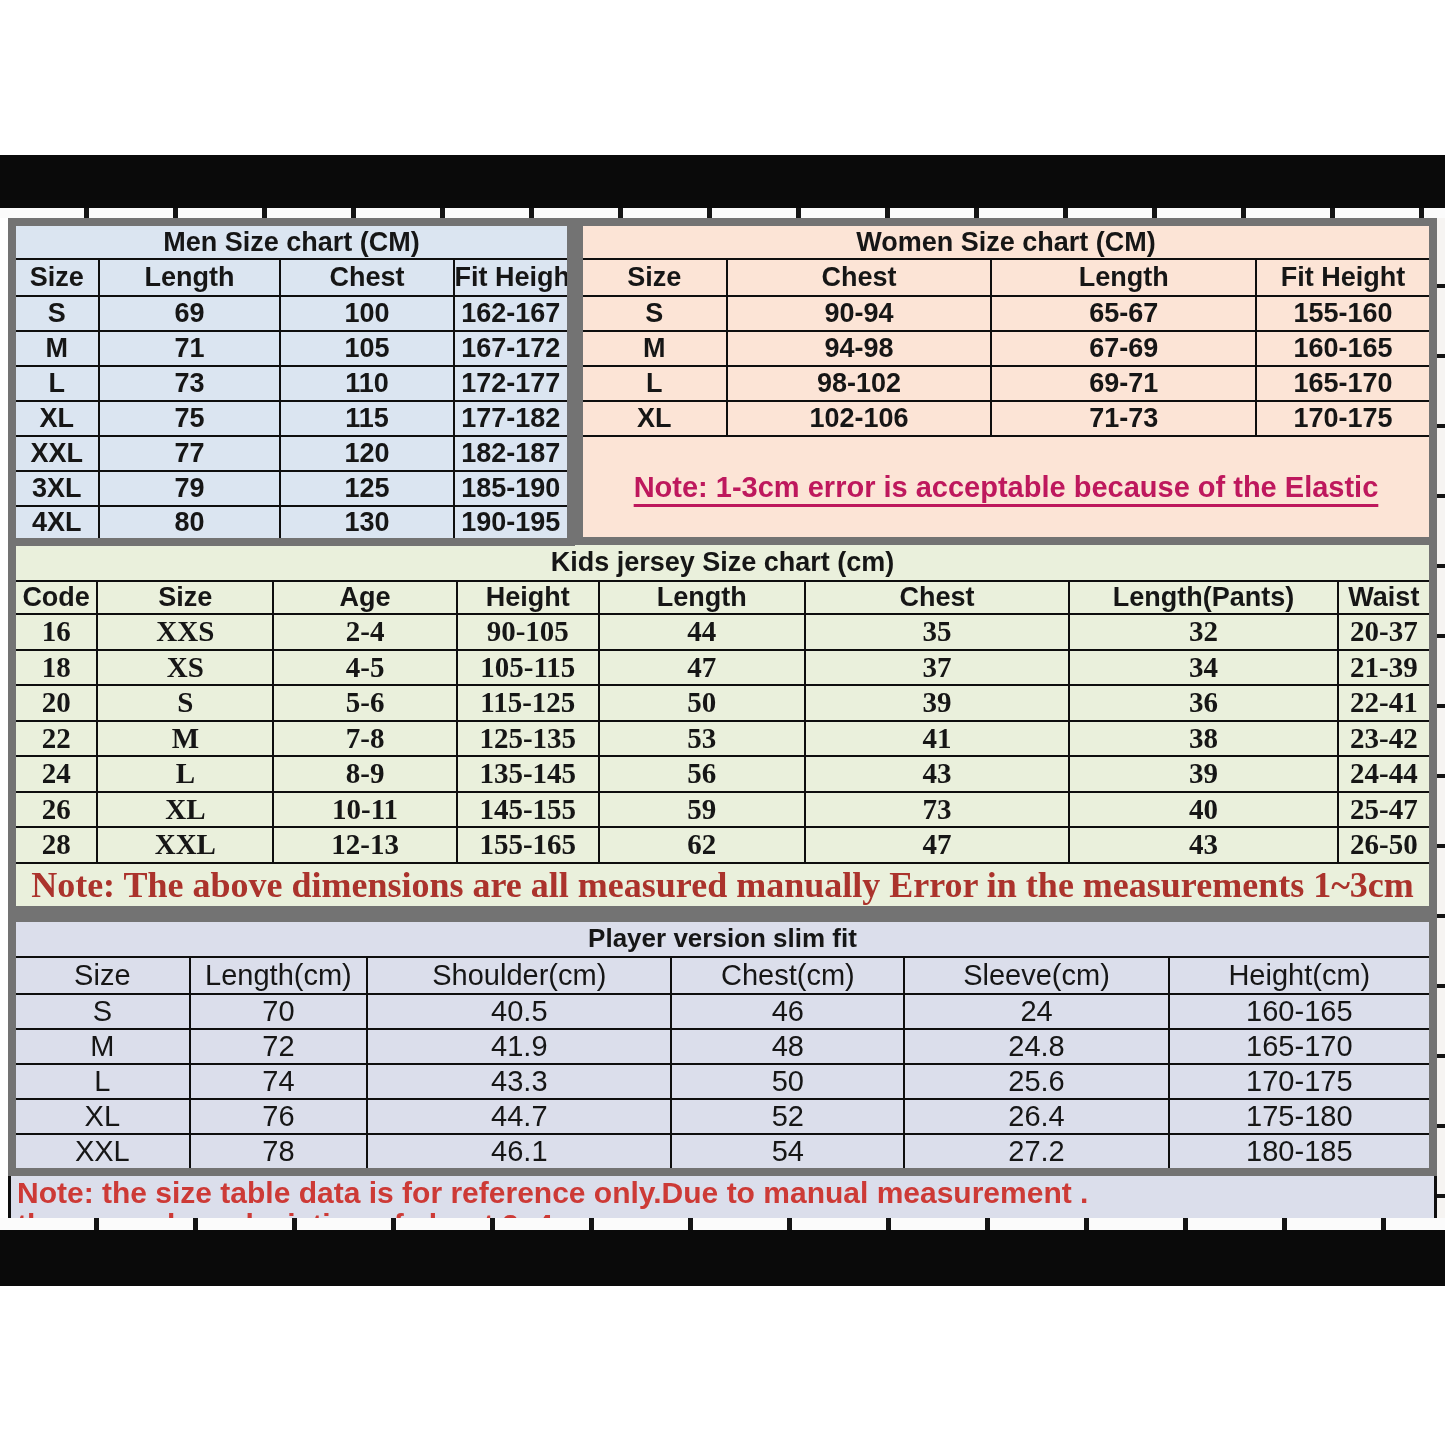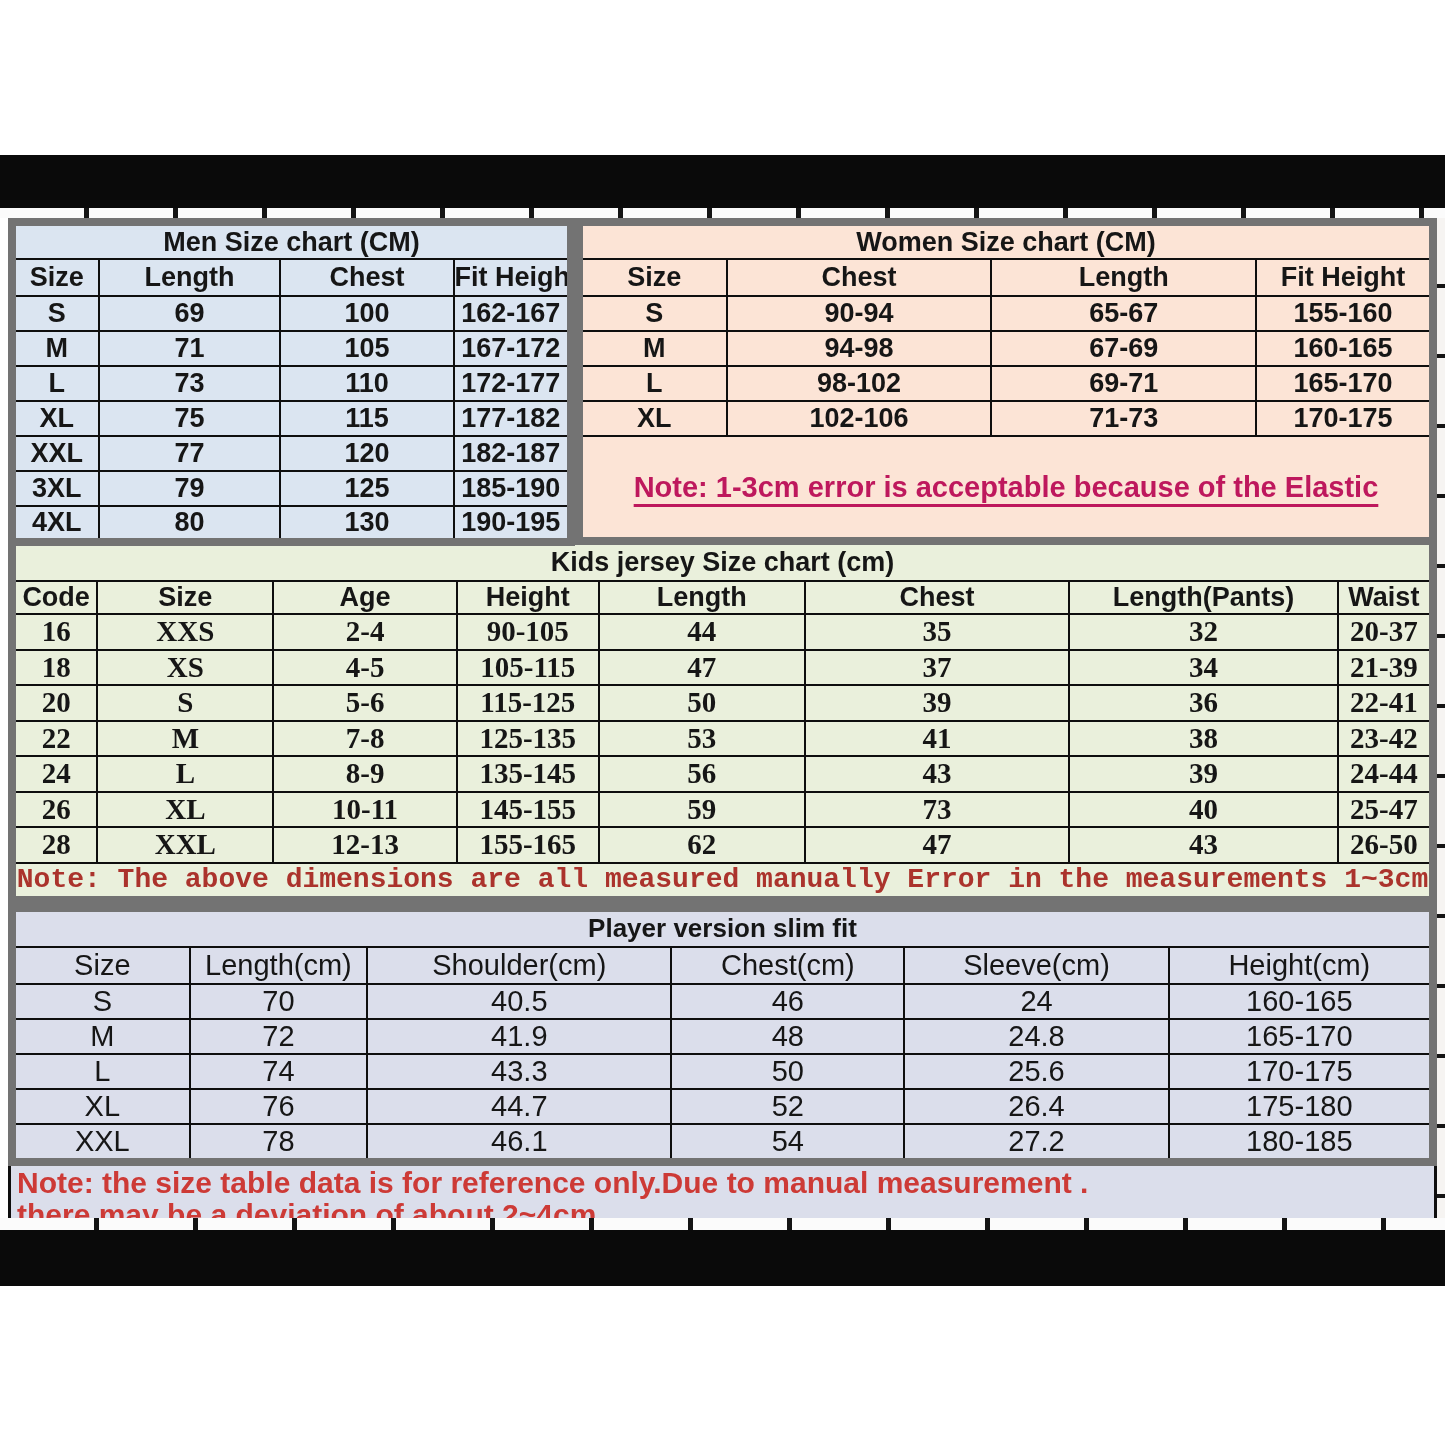--- a/index.html
+++ b/index.html
@@ -43,21 +43,21 @@
     text-decoration-thickness:3px;text-underline-offset:7px;}
 
   
   .kids-table th,.kids-table td{background:#eaf0dc;}
   .kids-table th{font-weight:bold;font-size:27px;}
   .kids-table .r-title{height:40px;}
   .kids-table .r-head{height:28px;}
   .kids-table tbody tr{height:35.5px;}
   .kids-table tbody td{font-family:"Liberation Serif",serif;font-weight:bold;font-size:29px;}
   .kids-table tfoot tr{height:37px;}
-  .kids-table tfoot td{font-family:Liberation Mono, monospace;font-weight:bold;font-size:28px;color:#ab332c;}
+  .kids-table tfoot td{font-family:Liberation Serif, serif;font-weight:bold;font-size:36px;color:#ab332c;}
 
   
   .player-table th,.player-table td{background:#dbdeeb;font-weight:normal;font-size:29px;}
   .player-table .r-title{height:39px;}
   .player-table .r-title th{font-weight:bold;font-size:26px;}
   .player-table .r-head{height:37px;}
   .player-table tbody tr{height:35px;}
 
   
   .footer-note{box-sizing:border-box;height:68px;background:#dbdeeb;

